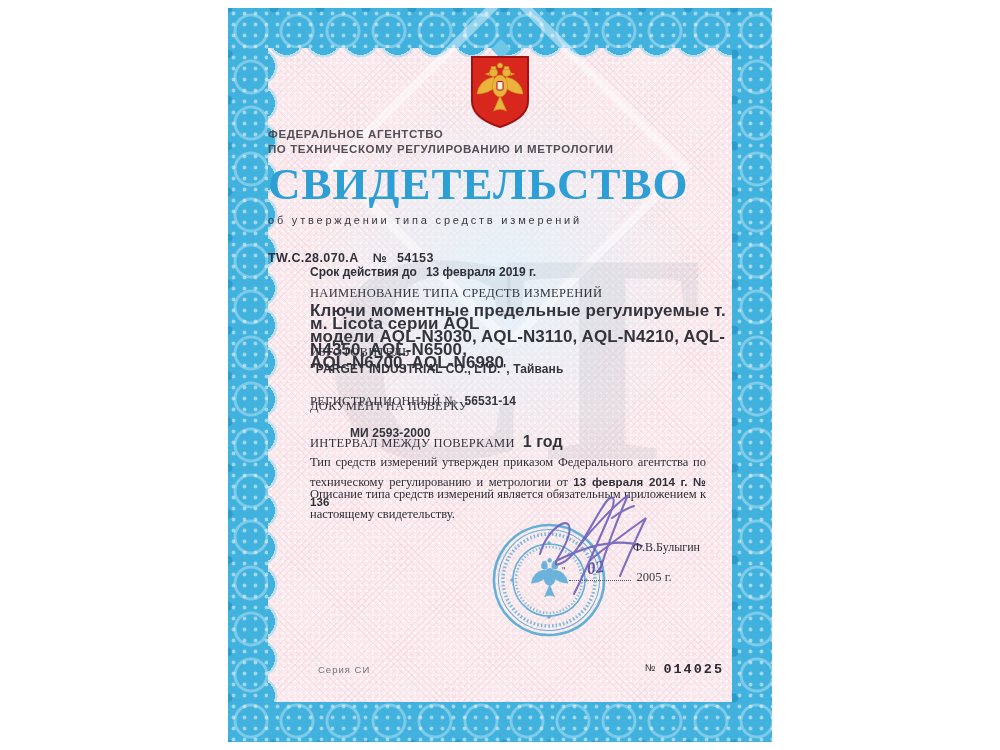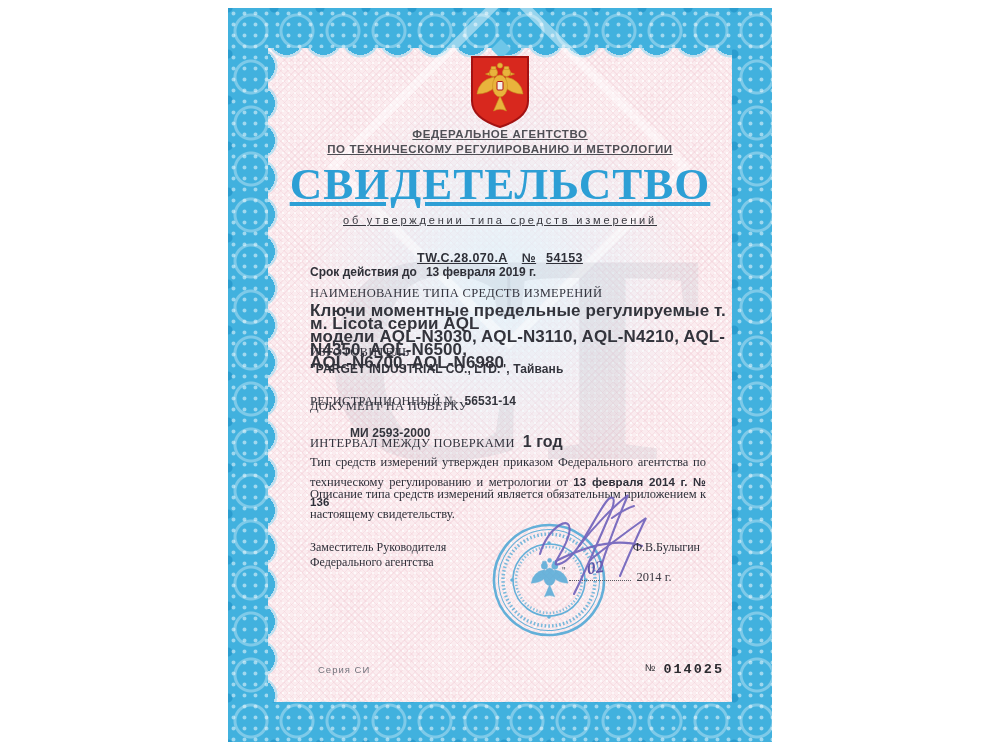--- a/index.html
+++ b/index.html
@@ -52,21 +52,21 @@
   .wm-diamond{
     position:absolute;left:112px;top:-10px;width:240px;height:240px;
     border:9px solid rgba(255,255,255,0.45);transform:rotate(45deg);
   }
   .wm-apex{
     position:absolute;left:226px;top:-6px;width:14px;height:14px;
     background:#6ec6e8;transform:rotate(45deg);
   }
 
   .abs{position:absolute;}
-  .center{left:0;width:100%;text-align:center;text-decoration:underline;}
+  .center{left:0;width:100%;}
 
   .emblem{left:200px;top:7px;width:64px;height:74px;}
 
   .agency{
     top:79px;font-weight:bold;font-size:11.5px;line-height:15px;
     letter-spacing:0.6px;color:#4f4f55;
   }
   .title{
     top:112px;font-family:"Liberation Serif",serif;font-weight:bold;
     font-size:45px;line-height:48px;letter-spacing:1px;color:#2d9fd5;
@@ -241,37 +241,33 @@
       </g>
       <g fill="#4fa8d6">
         <circle cx="58" cy="21" r="1.8"></circle>
         <circle cx="58" cy="95" r="1.8"></circle>
         <circle cx="21" cy="58" r="1.8"></circle>
         <circle cx="95" cy="58" r="1.8"></circle>
       </g>
     </svg>
 
     <div class="abs date-line">
-      <span class="q">"</span><span class="dots"><span class="hw">02</span></span><span class="year">2014 г.</span>
+      <span class="q">"</span><span class="dots"><span class="hw">02</span></span><span class="year">2005 г.</span>
     </div>
 
     <svg class="abs signature" viewBox="0 0 152 118">
       <g fill="none" stroke="#6f61bb" stroke-width="2.1" stroke-linecap="round" opacity="0.9">
         <path d="M24 66 C32 38 58 24 53 46 C49 64 30 82 46 75 C62 68 78 30 90 14 C97 5 101 10 94 26 C82 54 64 94 58 106"></path>
         <path d="M63 58 C78 38 98 18 112 7 C103 28 90 62 84 82"></path>
         <path d="M74 72 C94 56 116 40 130 30 C120 50 110 74 104 88"></path>
         <path d="M40 73 C60 63 96 48 126 58"></path>
         <path d="M96 30 C104 24 112 20 118 18"></path>
       </g>
     </svg>
 
-    <div class="abs ltext signer-left">
-      <div>Заместитель Руководителя</div>
-      <div>Федерального агентства</div>
-    </div>
     <div class="signer-name">Ф.В.Булыгин</div>
 
     <div class="abs footer-series">Серия СИ</div>
     <div class="footer-number">
       <span class="no">№</span><span class="num">014025</span>
     </div>
   </div>
 </div>
 
 </body></html>

